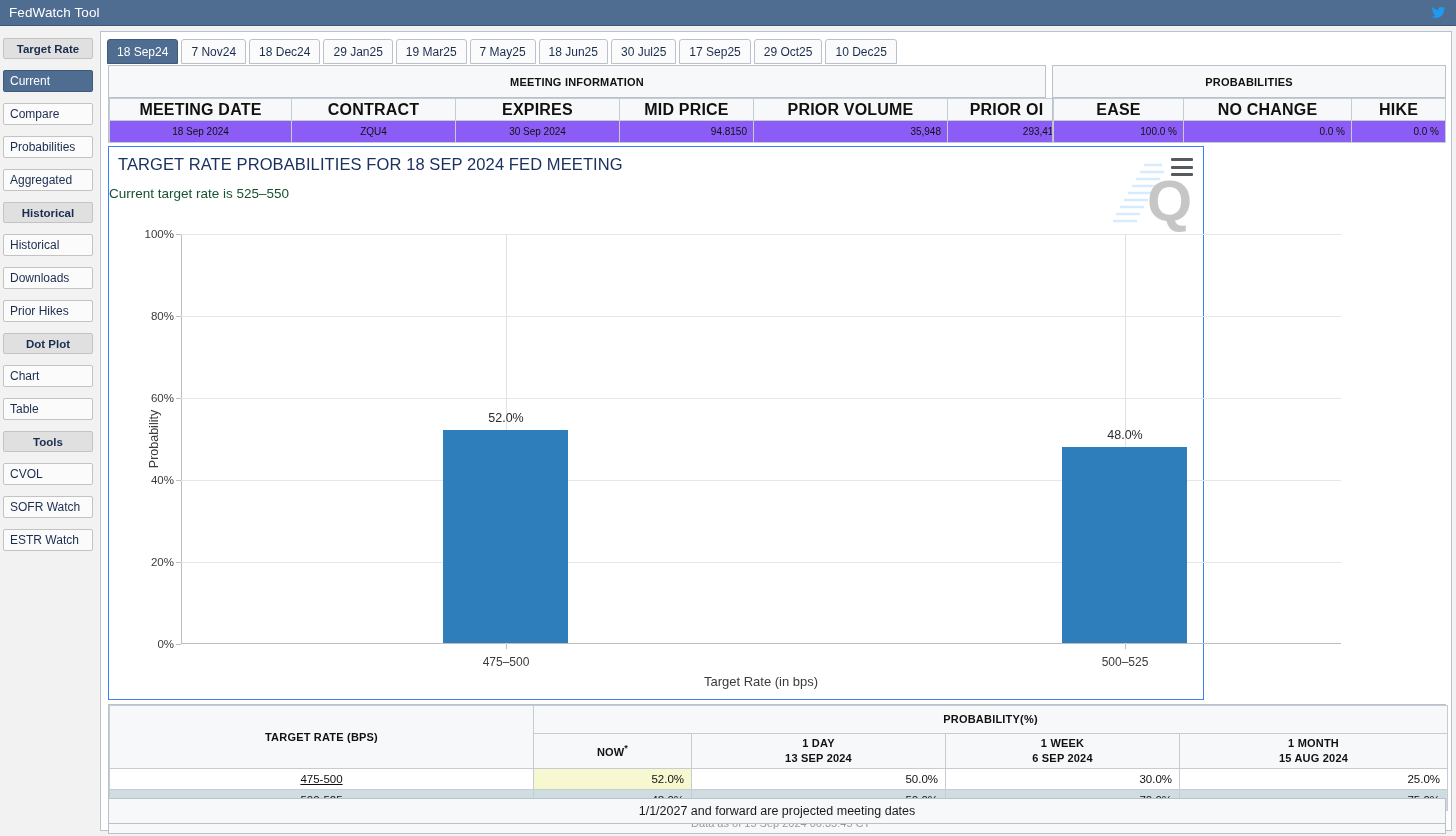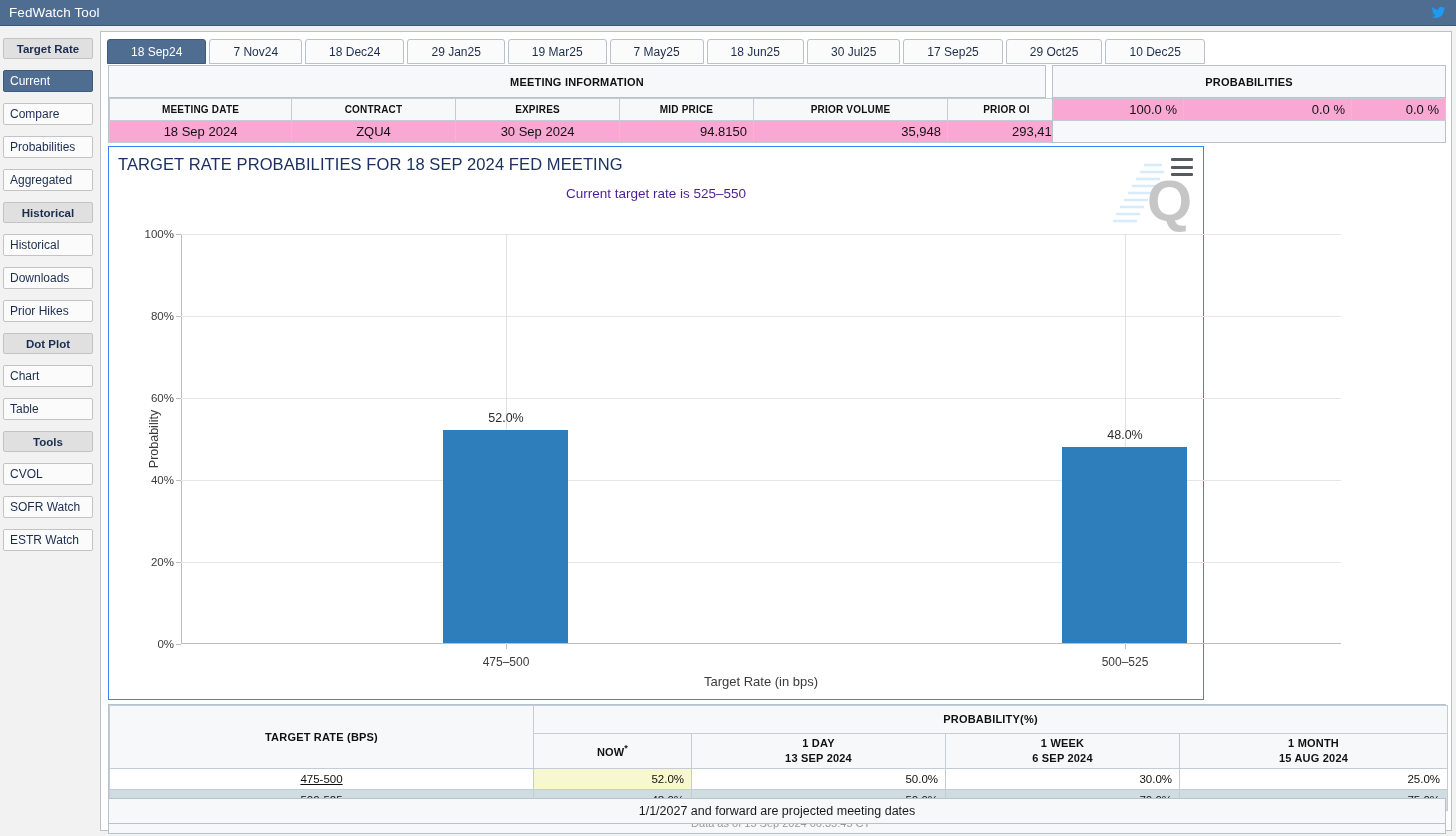--- a/index.html
+++ b/index.html
@@ -70,21 +70,21 @@
     border: 1px solid #b9c2cc;
   }
 
   
   .tabbar {
     position: absolute; left: 6px; top: 6px; height: 26px;
     display: flex; align-items: flex-end; gap: 3px;
   }
   .tab {
     height: 25px; line-height: 24px;
-    padding: 0 23px;
+    padding: 0 9px;
     background: #fbfbfb;
     border: 1px solid #b9c2cc;
     border-radius: 3px 3px 0 0;
     font-size: 12px; color: #1b2d4f;
     cursor: pointer; white-space: nowrap;
   }
   .tab.active {
     background: #4f6c91; color: #ffffff; border-color: #41597a; font-weight: normal;
   }
 
@@ -100,43 +100,43 @@
   .tbl-meeting { width: 938px; }
   .tbl-prob { width: 394px; }
   .tbl-caption {
     height: 32px; line-height: 32px; text-align: center;
     font-size: 11px; font-weight: bold; color: #111; letter-spacing: .2px;
     border-bottom: 1px solid #b9c2cc;
     background: #f7f8f9;
   }
   table.grid { border-collapse: collapse; width: 100%; table-layout: fixed; }
   table.grid th {
-    height: 22px; font-size: 10px; font-weight: bold; color: #111;
+    height: 22px; font-size: 16px; font-weight: bold; color: #111;
     background: #f7f8f9; border: 1px solid #c6ccd3; 
     letter-spacing: .2px;
   }
   table.grid td {
-    height: 22px; font-size: 13px; color: #111;
-    background: #f9a8d4; border: 1px solid #c6ccd3;
+    height: 22px; font-size: 10px; color: #111;
+    background: #8b5cf6; border: 1px solid #c6ccd3;
     text-align: center; padding: 0 6px;
   }
   table.grid td.num { text-align: right; }
 
   
   .chartcard {
     position: absolute; left: 7px; top: 114px; width: 1096px; height: 554px;
     border: 1px solid #3b82f6; background: #ffffff;
   }
   .chart-title {
     position: absolute; left: 9px; top: 8px;
     font-size: 16.5px; color: #1b3160; letter-spacing: .1px;
   }
   .chart-sub {
     position: absolute; left: 0; top: 39px; width: 100%;
-    text-align: center; font-size: 13.5px; color: #4c1d95;
+    text-align: left; font-size: 13.5px; color: #14532d;
   }
   .hamburger {
     position: absolute; right: 10px; top: 11px;
     width: 22px; height: 18px; cursor: pointer;
     display: flex; flex-direction: column; justify-content: space-between;
   }
   .hamburger i { display: block; height: 3px; background: #555a5f; border-radius: 1px; }
 
   
   .plot {
@@ -321,20 +321,25 @@
 
       <div class="tblbox tbl-prob">
         <div class="tbl-caption">PROBABILITIES</div>
         <table class="grid">
           <colgroup>
               <col style="width:130px">
               <col style="width:168px">
               <col style="width:94px">
             </colgroup>
           <tbody>
+              <tr>
+            <th>EASE</th>
+            <th>NO CHANGE</th>
+            <th>HIKE</th>
+          </tr>
           <tr>
             <td class="num">100.0 %</td>
             <td class="num">0.0 %</td>
             <td class="num">0.0 %</td>
           </tr>
         </tbody>
           </table>
       </div>
     </div>
 

